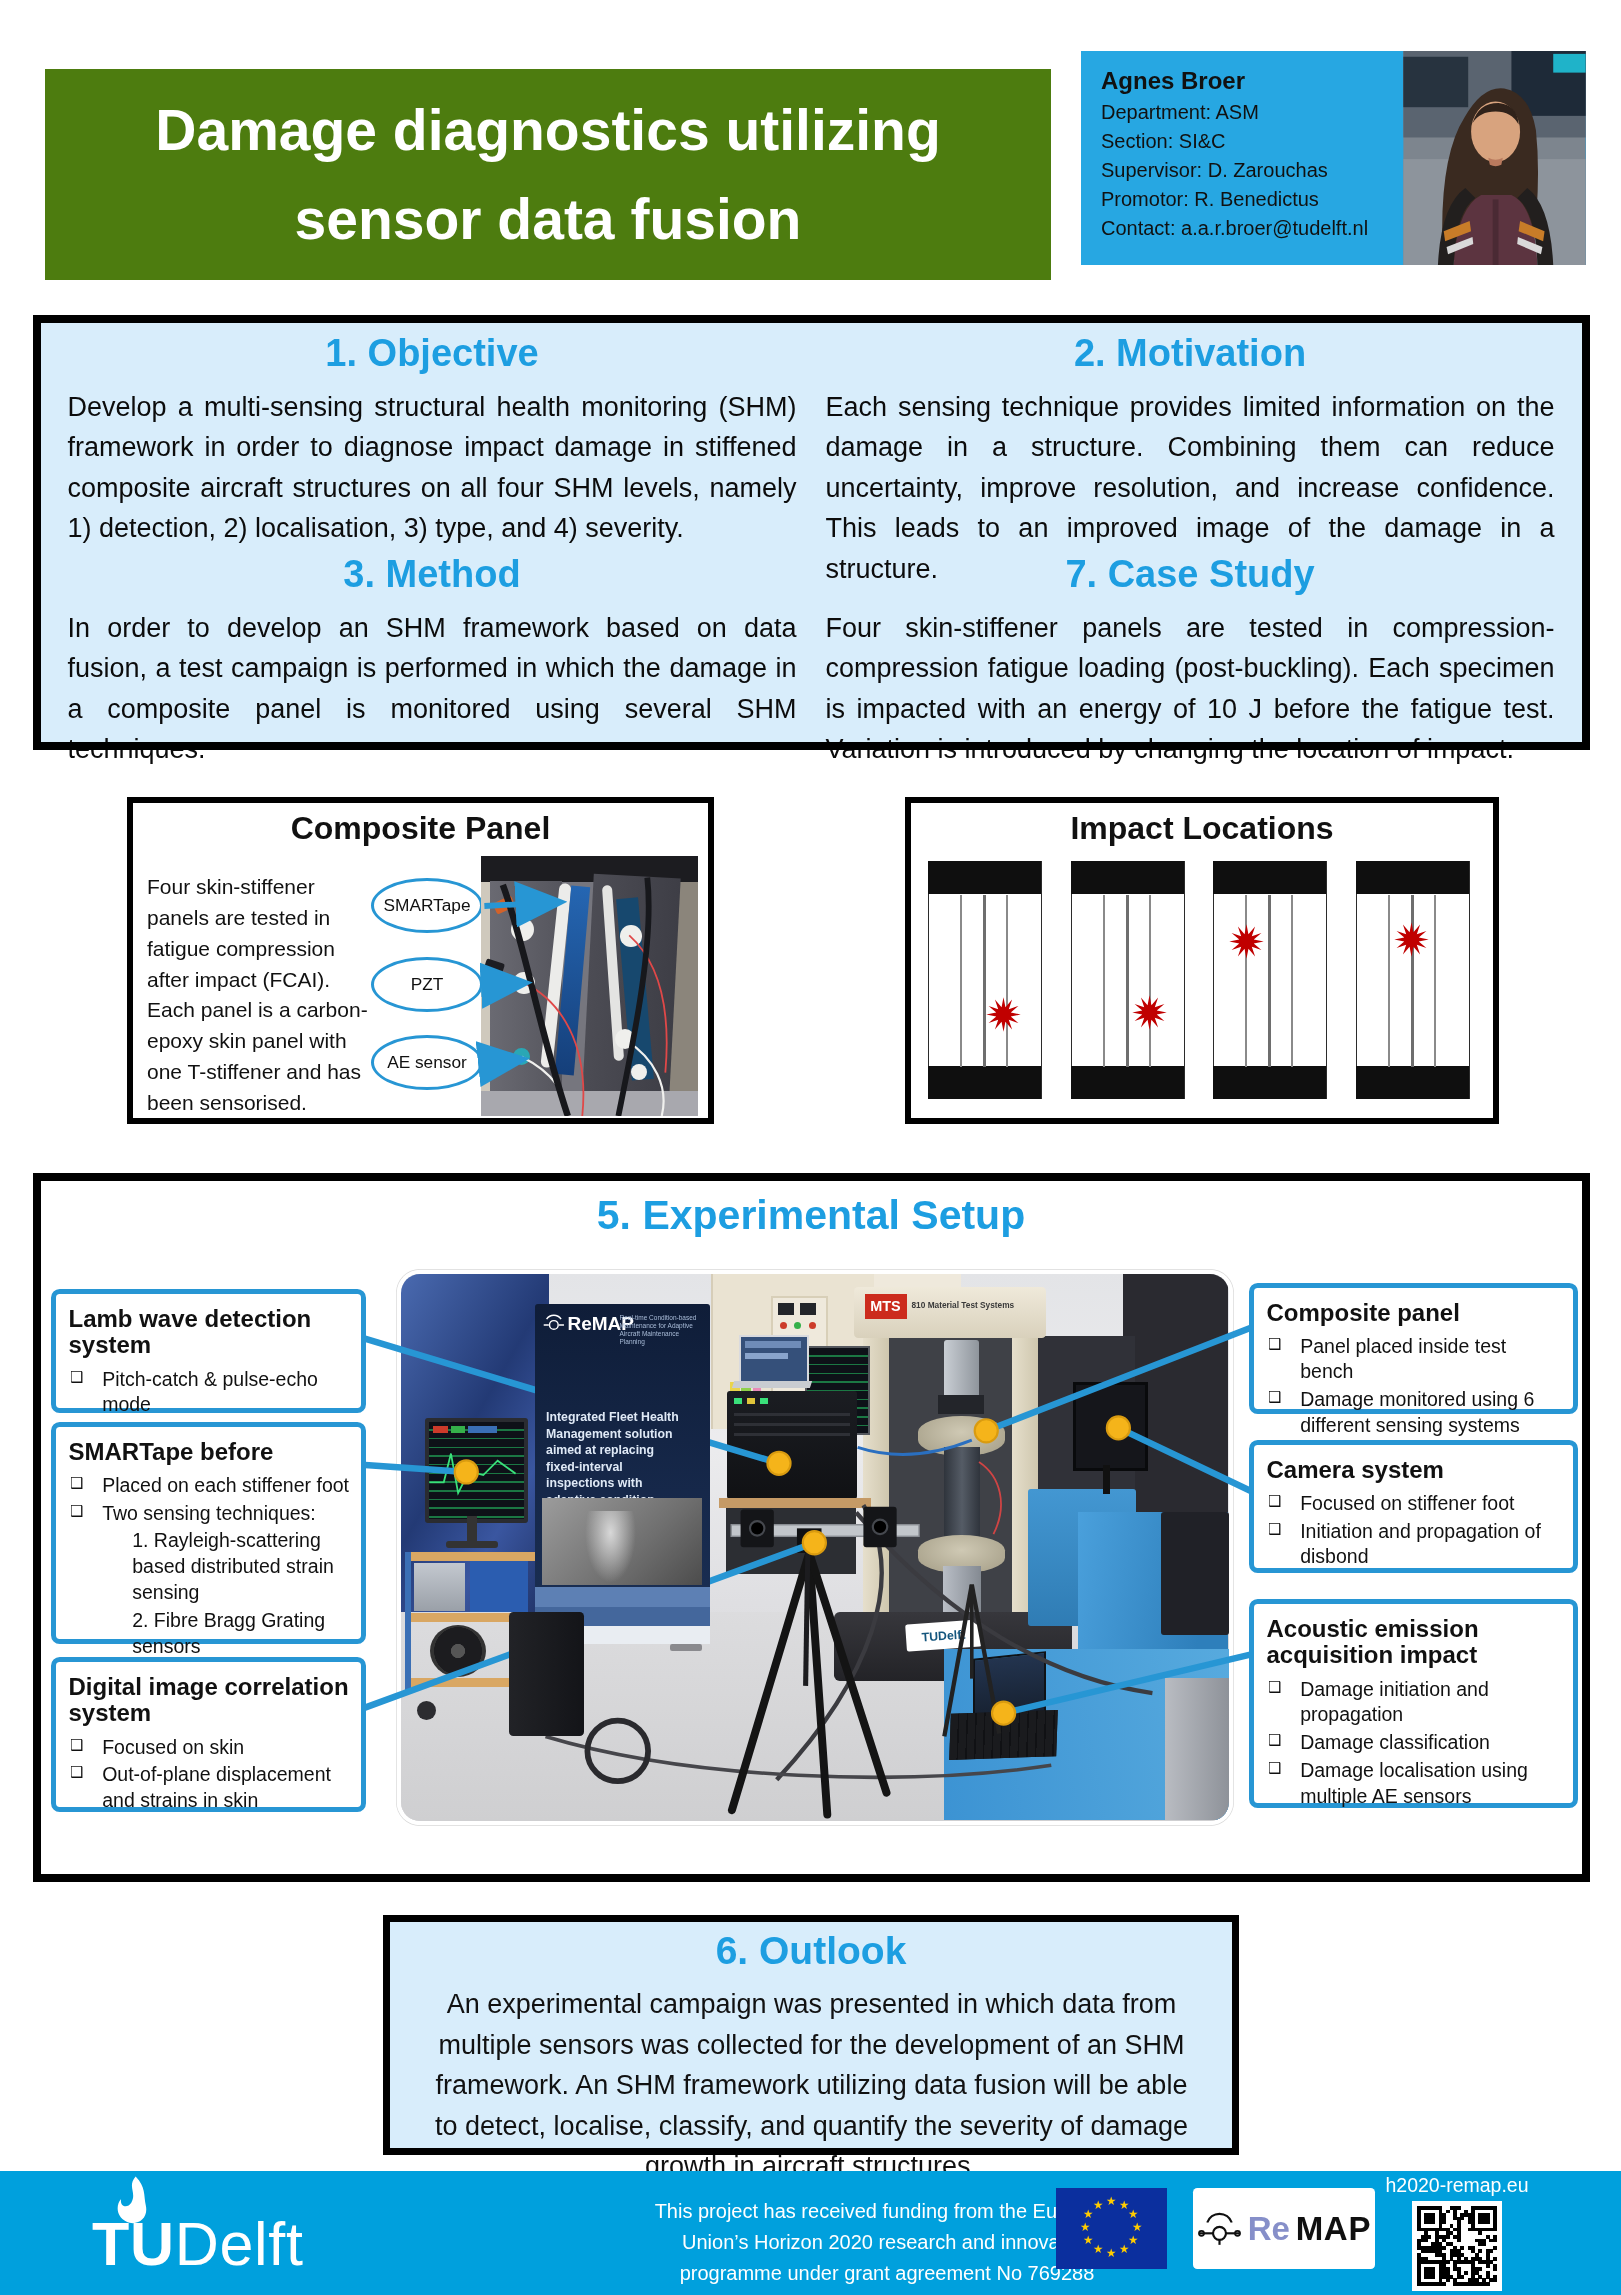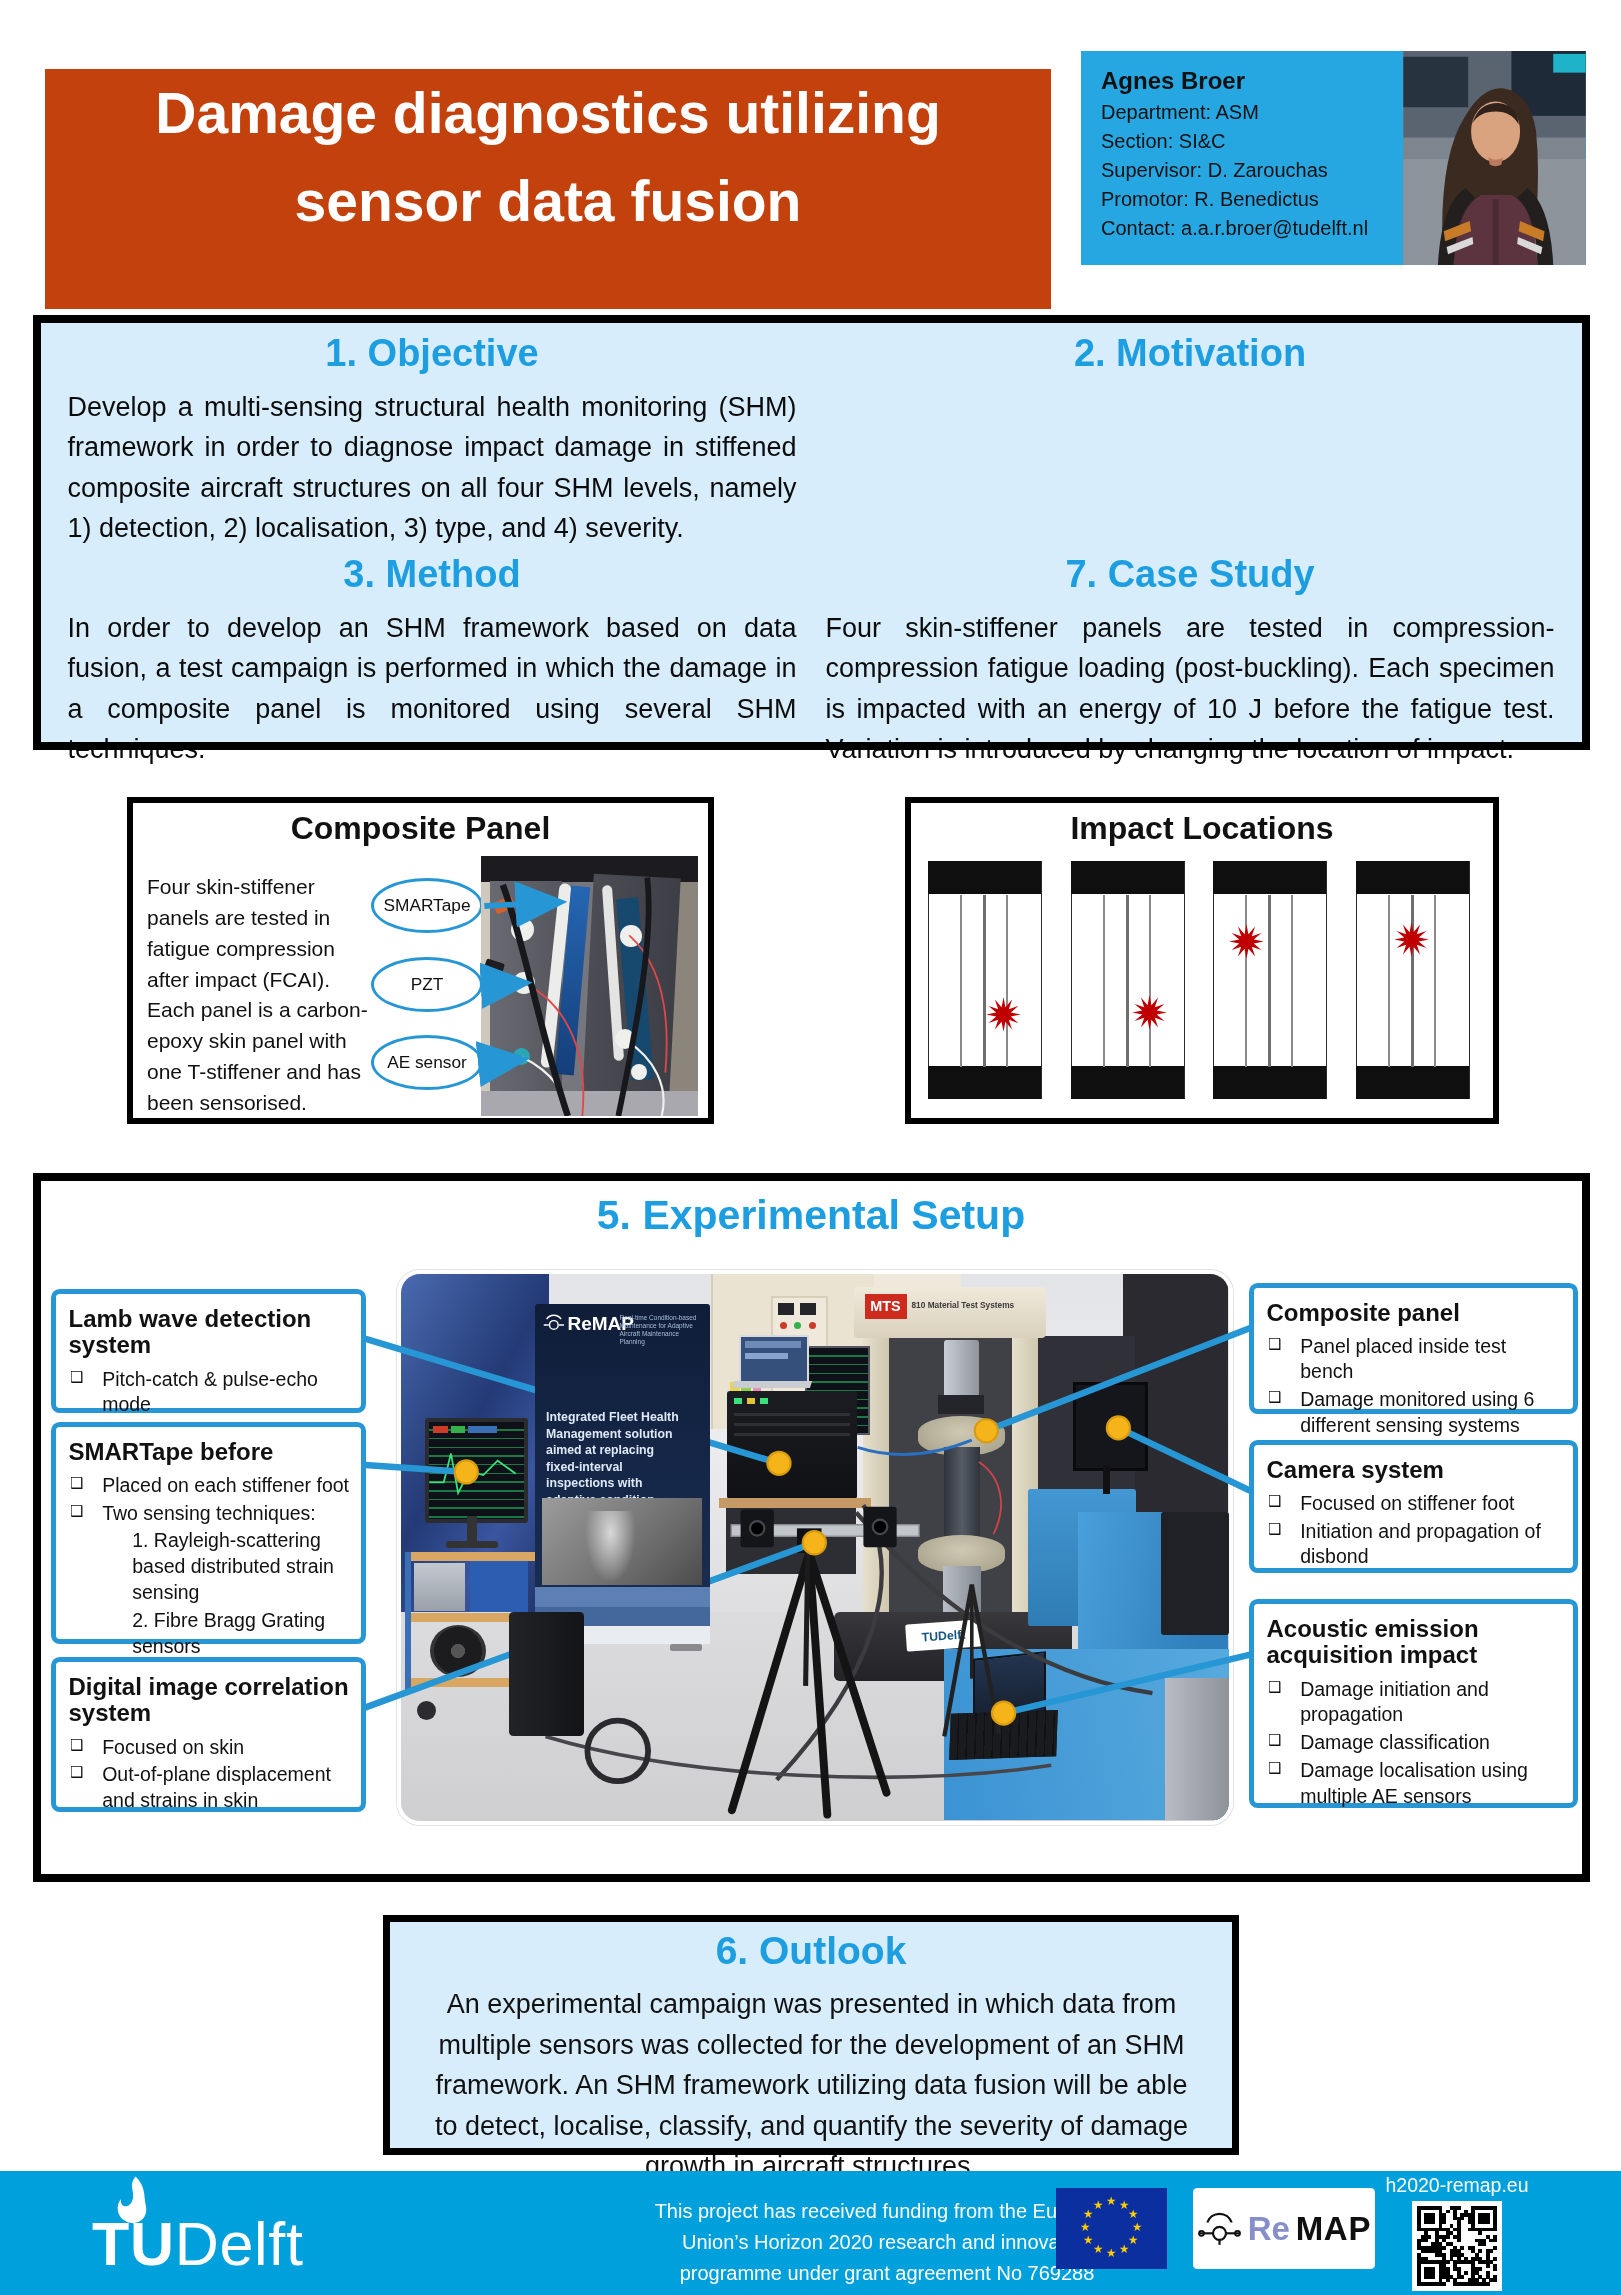--- a/index.html
+++ b/index.html
@@ -1,20 +1,20 @@
 <!DOCTYPE html>
 <html style="font-size:11.6px"><head>
 <meta charset="utf-8">
 <style>
   html,body{margin:0;padding:0;background:#9aa0a6;}
   .poster{position:relative;width:1622px;height:2295px;background:#ffffff;overflow:hidden;
           font-family:"Liberation Sans","DejaVu Sans",sans-serif;color:#111;}
   .abs{position:absolute;}
   
-  .title-box{left:45px;top:69px;width:1006px;height:240px;background:#c2410c;display:flex;justify-content:center;}
+  .title-box{left:45px;top:69px;width:1006px;height:211px;background:#4d7c0f;display:flex;align-items:center;justify-content:center;}
   .main-title{width:895px;text-align:center;color:#fff;font-size:57px;font-weight:700;line-height:1.55;}
   .contact-box{left:1081px;top:51px;width:505px;height:214px;background:#27a7e2;}
   .contact-text{position:absolute;left:20px;top:16px;width:303px;}
   .contact-name{font-size:24px;font-weight:700;margin-bottom:2.9px;}
   .contact-line{font-size:20px;line-height:1.45;}
   .portrait{position:absolute;right:0;top:0;width:183px;height:214px;overflow:hidden;}
   
   .intro-box{left:32.5px;top:315px;width:1557px;height:435px;background:#d8edfb;}
   .black-border{position:absolute;inset:0;border:8px solid #000;pointer-events:none;}
   .black-border.thin{border-width:6.5px;}
@@ -111,20 +111,21 @@
     </div>
   </div>
 
   <div class="abs intro-box">
     <div class="sec-cell" style="left:35px;top:17.3px;">
       <div class="sec-title">1. Objective</div>
       <div class="sec-body">Develop a multi-sensing structural health monitoring (SHM) framework in order to diagnose impact damage in stiffened composite aircraft structures on all four SHM levels, namely 1) detection, 2) localisation, 3) type, and 4) severity.</div>
     </div>
     <div class="sec-cell" style="left:793px;top:17.3px;">
       <div class="sec-title">2. Motivation</div>
+      <div class="sec-body">Each sensing technique provides limited information on the damage in a structure. Combining them can reduce uncertainty, improve resolution, and increase confidence. This leads to an improved image of the damage in a structure.</div>
     </div>
     <div class="sec-cell" style="left:35px;top:238px;">
       <div class="sec-title">3. Method</div>
       <div class="sec-body">In order to develop an SHM framework based on data fusion, a test campaign is performed in which the damage in a composite panel is monitored using several SHM techniques.</div>
     </div>
     <div class="sec-cell" style="left:793px;top:238px;">
       <div class="sec-title">7. Case Study</div>
       <div class="sec-body">Four skin-stiffener panels are tested in compression-compression fatigue loading (post-buckling). Each specimen is impacted with an energy of 10 J before the fatigue test. Variation is introduced by changing the location of impact.</div>
     </div>
     <div class="black-border"></div>

